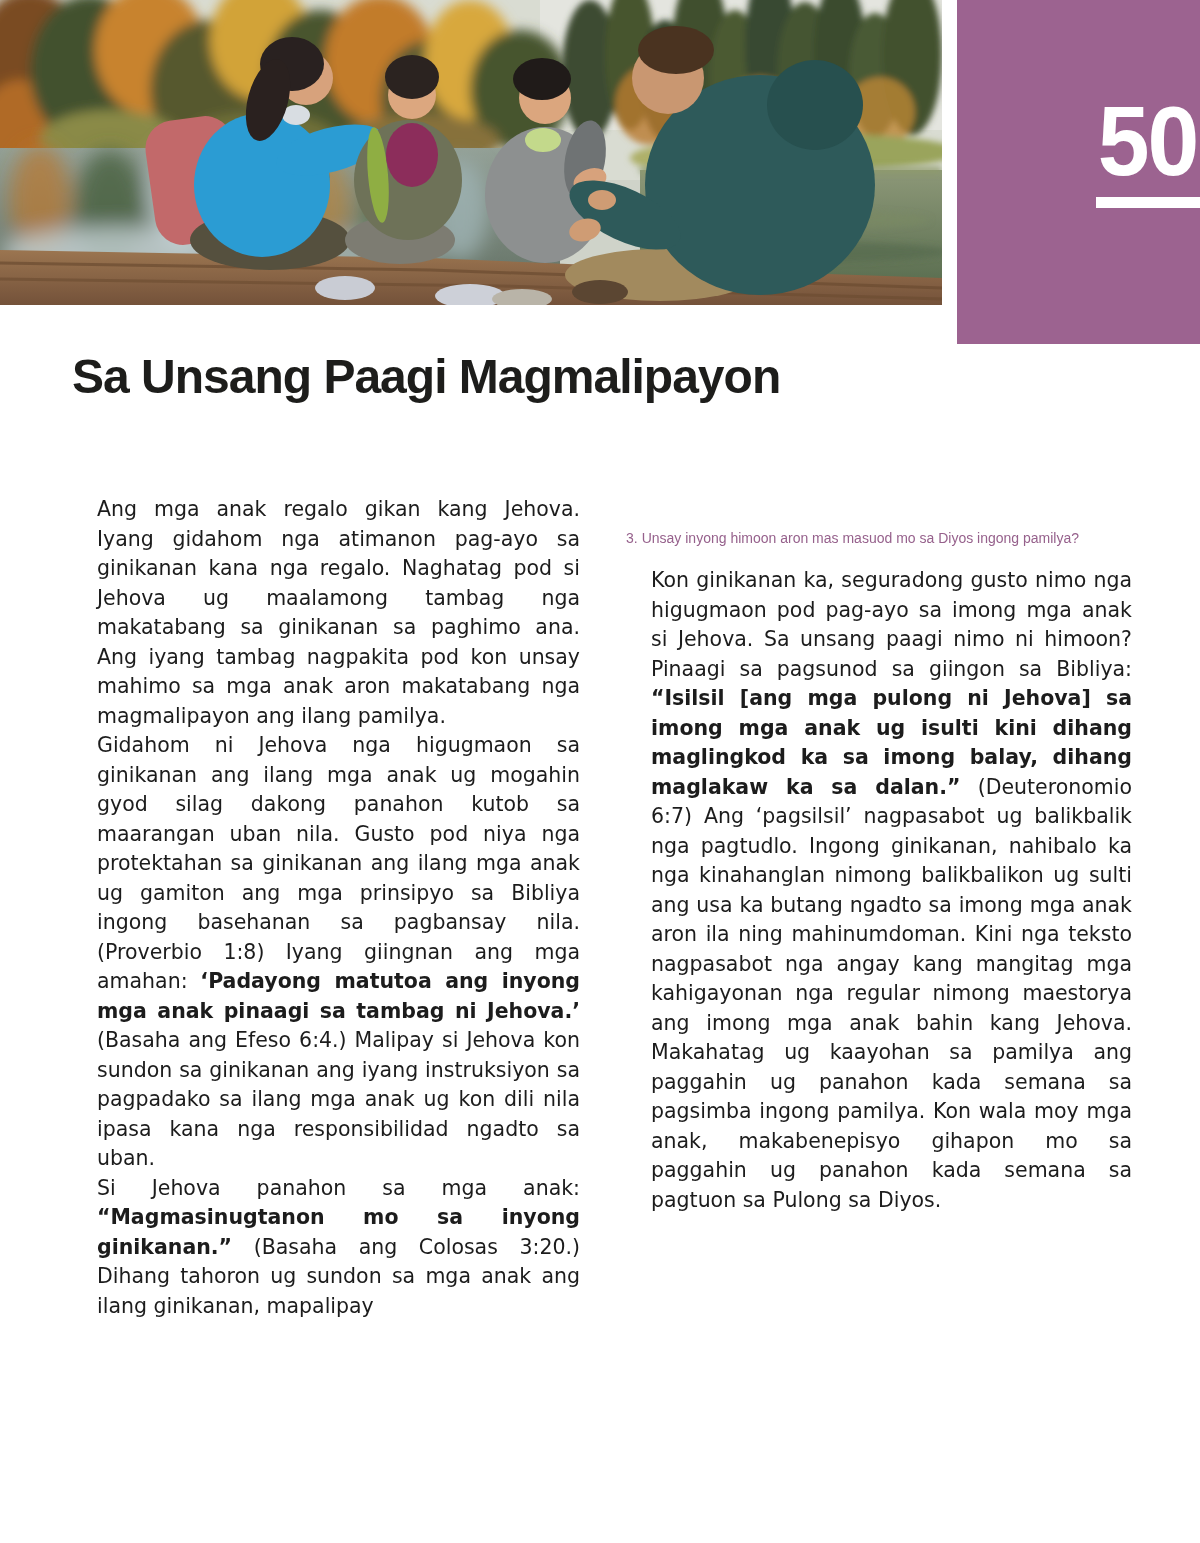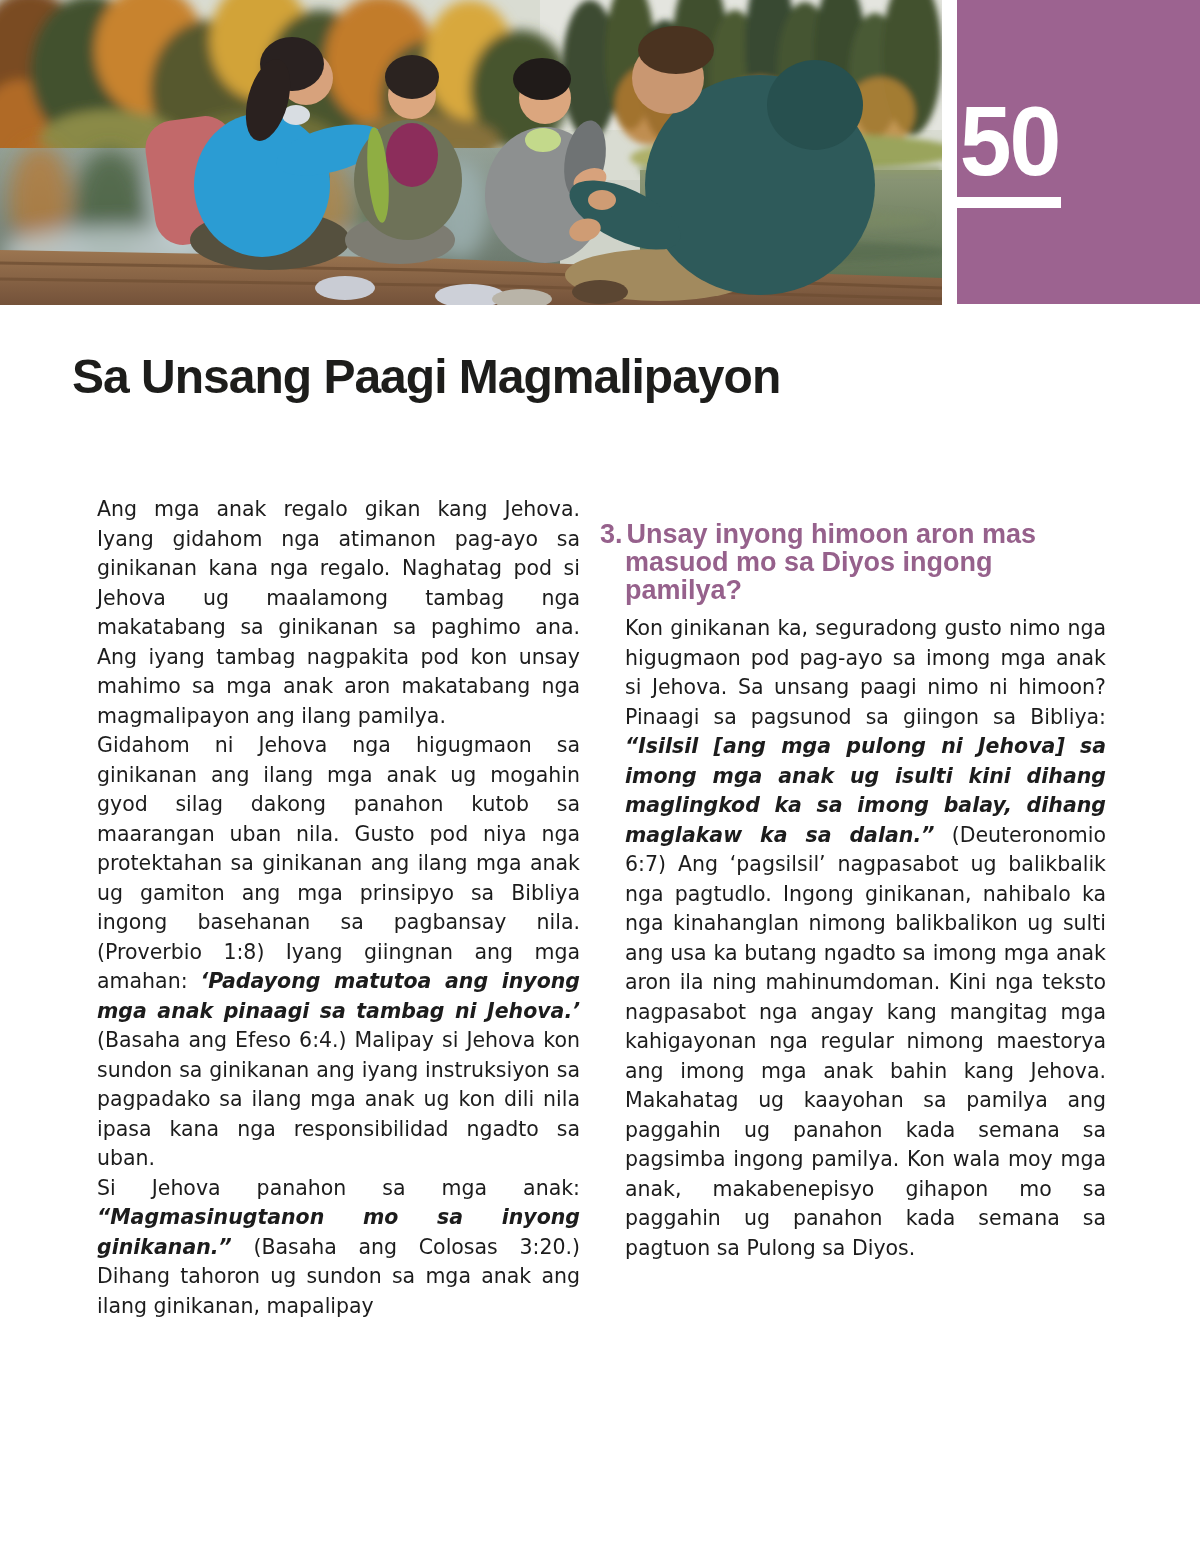--- a/index.html
+++ b/index.html
@@ -2,37 +2,37 @@
 <html lang="ceb" style="--badge-purple: #9c6390; --question-purple: #96618c; --body-text: #1c1c1c;"><head>
 <meta charset="utf-8">
 <style>
   html,body{margin:0;padding:0;background:#ffffff;}
   .page{position:relative;width:1200px;height:1543px;background:#fff;overflow:hidden;
         font-family:"DejaVu Sans",sans-serif;}
   
   .header{position:absolute;left:0;top:0;width:1200px;height:305px;}
   .photo{position:absolute;left:0;top:0;width:942px;height:305px;overflow:hidden;background:#cfd3c9;}
   .photo svg{display:block;}
-  .lesson-badge{position:absolute;left:957px;top:0;width:243px;height:304px;
-        background:var(--badge-purple,#9c6390);display:flex;flex-direction:column;align-items:flex-start;}
+  .lesson-badge{position:absolute;left:957px;top:0;width:243px;height:344px;
+        background:var(--badge-purple,#9c6390);display:flex;flex-direction:column;align-items:flex-end;}
   .lesson-number{margin-top:92px;font-family:"Liberation Sans",sans-serif;font-weight:bold;
         font-size:98px;line-height:1;color:#fff;transform:scaleX(.95);letter-spacing:-2px;}
   .lesson-underline{width:104px;height:11px;background:#fff;margin-top:7px;}
   
   .title{position:absolute;left:72px;top:348px;margin:0;font-family:"Liberation Sans",sans-serif;
         font-weight:bold;font-size:48px;line-height:57px;letter-spacing:-1px;color:#1d1d1b;}
   
-  .columns{position:absolute;left:72px;top:495px;width:1056px;display:flex;gap:20px;}
+  .columns{position:absolute;left:72px;top:495px;width:1056px;display:flex;gap:46px;}
   .col{width:508px;flex:0 0 auto;}
   .col:last-child{width:506px;}
   .para{margin:0 0 0 25px;text-align:justify;font-size:20.5px;line-height:29.5px;
         color:var(--body-text,#1c1c1c);}
-  .para .bold{font-weight:bold;font-style:italic;}
-  .question{font-family:"Liberation Sans",sans-serif;font-weight:bold;font-size:27px;
-        line-height:28px;color:var(--question-purple,#96618c);
+  .para .bold{font-weight:bold;}
+  .question{font-family:"Liberation Sans",sans-serif;font-weight:normal;font-size:14px;
+        line-height:36px;color:var(--question-purple,#96618c);
         padding-left:25px;text-indent:-25px;margin:25px 0 10px 0;}
   .question .qnum{padding-right:4px;}
 </style>
 </head>
 <body>
 
 <div class="page">
 
   <div class="header">
 

